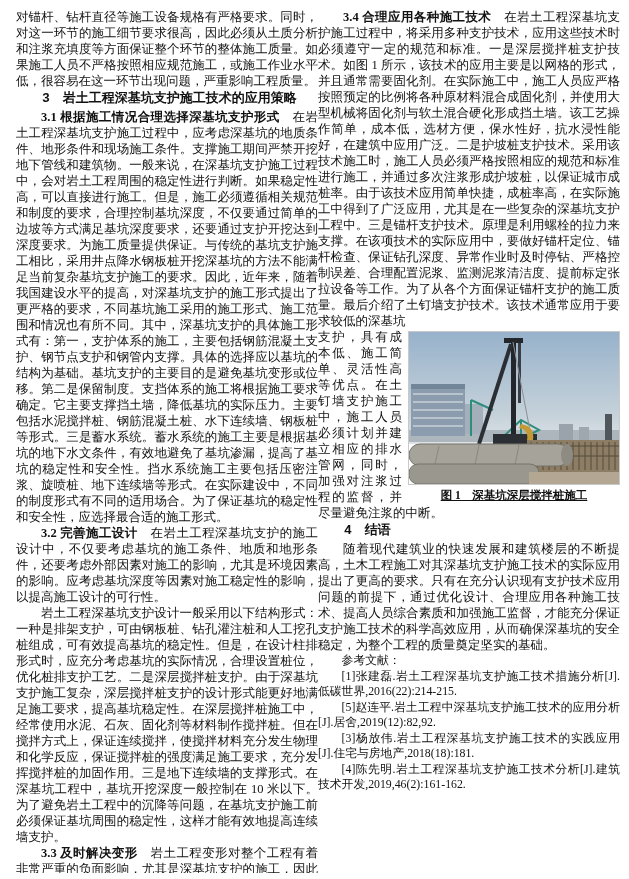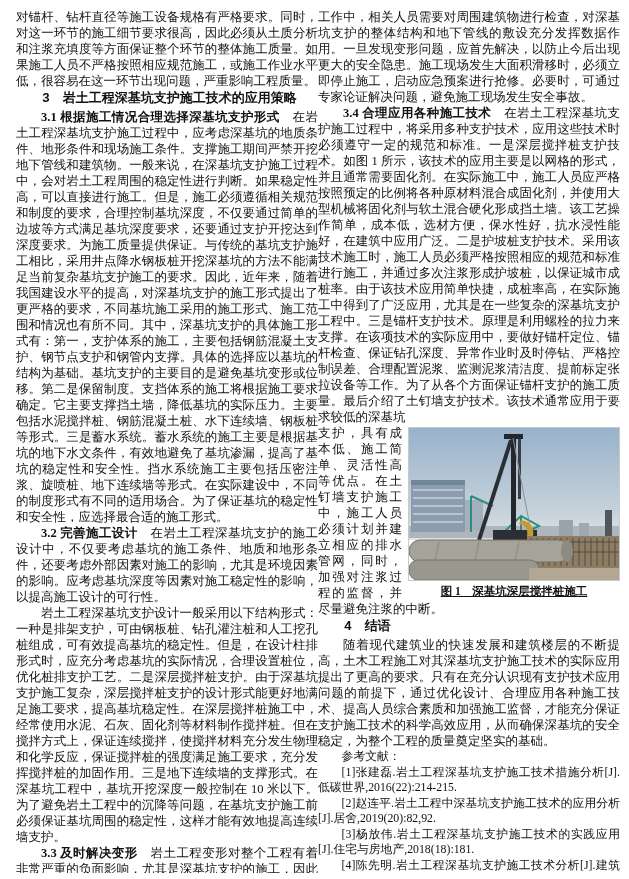--- a/index.html
+++ b/index.html
@@ -76,21 +76,20 @@
   <div class="col">
     <p class="noindent">对锚杆、钻杆直径等施工设备规格有严格要求。同时，对这一环节的施工细节要求很高，因此必须从土质分析和注浆充填度等方面保证整个环节的整体施工质量。如果施工人员不严格按照相应规范施工，或施工作业水平低，很容易在这一环节出现问题，严重影响工程质量。</p>
     <p class="sec-head">3　岩土工程深基坑支护施工技术的应用策略</p>
     <p class="para"><span class="lead">3.1 根据施工情况合理选择深基坑支护形式</span><span>　在岩土工程深基坑支护施工过程中，应考虑深基坑的地质条件、地形条件和现场施工条件。支撑施工期间严禁开挖地下管线和建筑物。一般来说，在深基坑支护施工过程中，会对岩土工程周围的稳定性进行判断。如果稳定性高，可以直接进行施工。但是，施工必须遵循相关规范和制度的要求，合理控制基坑深度，不仅要通过简单的边坡等方式满足基坑深度要求，还要通过支护开挖达到深度要求。为施工质量提供保证。与传统的基坑支护施工相比，采用井点降水钢板桩开挖深基坑的方法不能满足当前复杂基坑支护施工的要求。因此，近年来，随着我国建设水平的提高，对深基坑支护的施工形式提出了更严格的要求，不同基坑施工采用的施工形式、施工范围和情况也有所不同。其中，深基坑支护的具体施工形式有：第一，支护体系的施工，主要包括钢筋混凝土支护、钢节点支护和钢管内支撑。具体的选择应以基坑的结构为基础。基坑支护的主要目的是避免基坑变形或位移。第二是保留制度。支挡体系的施工将根据施工要求确定。它主要支撑挡土墙，降低基坑的实际压力。主要包括水泥搅拌桩、钢筋混凝土桩、水下连续墙、钢板桩等形式。三是蓄水系统。蓄水系统的施工主要是根据基坑的地下水文条件，有效地避免了基坑渗漏，提高了基坑的稳定性和安全性。挡水系统施工主要包括压密注浆、旋喷桩、地下连续墙等形式。在实际建设中，不同的制度形式有不同的适用场合。为了保证基坑的稳定性和安全性，应选择最合适的施工形式。</span></p>
     <p class="para"><span class="lead">3.2 完善施工设计</span><span>　在岩土工程深基坑支护的施工设计中，不仅要考虑基坑的施工条件、地质和地形条件，还要考虑外部因素对施工的影响，尤其是环境因素的影响。应考虑基坑深度等因素对施工稳定性的影响，以提高施工设计的可行性。</span></p>
     <p class="para">岩土工程深基坑支护设计一般采用以下结构形式：一种是排架支护，可由钢板桩、钻孔灌注桩和人工挖孔桩组成，可有效提高基坑的稳定性。但是，在设计柱排形式时，应充分考虑基坑的实际情况，合理设置桩位，优化桩排支护工艺。二是深层搅拌桩支护。由于深基坑支护施工复杂，深层搅拌桩支护的设计形式能更好地满足施工要求，提高基坑稳定性。在深层搅拌桩施工中，经常使用水泥、石灰、固化剂等材料制作搅拌桩。但在搅拌方式上，保证连续搅拌，使搅拌材料充分发生物理和化学反应，保证搅拌桩的强度满足施工要求，充分发挥搅拌桩的加固作用。三是地下连续墙的支撑形式。在深基坑工程中，基坑开挖深度一般控制在 10 米以下。为了避免岩土工程中的沉降等问题，在基坑支护施工前必须保证基坑周围的稳定性，这样才能有效地提高连续墙支护。</p>
     <p class="para"><span class="lead">3.3 及时解决变形</span><span>　岩土工程变形对整个工程有着非常严重的负面影响，尤其是深基坑支护的施工，因此相关施工人员需要定期观察施工现场的变形情况。在变形观测</span></p>
   </div>
 
   <div class="col">
-    <p class="noindent">工作中，相关人员需要对周围建筑物进行检查，对深基坑支护的整体结构和地下管线的敷设充分发挥数据作用。一旦发现变形问题，应首先解决，以防止今后出现更大的安全隐患。施工现场发生大面积滑移时，必须立即停止施工，启动应急预案进行抢修。必要时，可通过专家论证解决问题，避免施工现场发生安全事故。</p>
     <p class="para"><span class="lead">3.4 合理应用各种施工技术</span><span>　在岩土工程深基坑支护施工过程中，将采用多种支护技术，应用这些技术时必须遵守一定的规范和标准。一是深层搅拌桩支护技术。如图 1 所示，该技术的应用主要是以网格的形式，并且通常需要固化剂。在实际施工中，施工人员应严格按照预定的比例将各种原材料混合成固化剂，并使用大型机械将固化剂与软土混合硬化形成挡土墙。该工艺操作简单，成本低，选材方便，保水性好，抗水浸性能好，在建筑中应用广泛。二是护坡桩支护技术。采用该技术施工时，施工人员必须严格按照相应的规范和标准进行施工，并通过多次注浆形成护坡桩，以保证城市成桩率。由于该技术应用简单快捷，成桩率高，在实际施工中得到了广泛应用，尤其是在一些复杂的深基坑支护工程中。三是锚杆支护技术。原理是利用螺栓的拉力来支撑。在该项技术的实际应用中，要做好锚杆定位、锚杆检查、保证钻孔深度、异常作业时及时停钻、严格控制误差、合理配置泥浆、监测泥浆清洁度、提前标定张拉设备等工作。为了从各个方面保证锚杆支护的施工质量。最后介绍了土钉墙支护技术。该技术通常应用于要求较低的深基坑</span></p>
 
     <div>
       <div class="fig">
         <svg class="photo" viewBox="0 0 210 152" xmlns="http://www.w3.org/2000/svg">
           <defs>
             <linearGradient id="sky" x1="0" y1="0" x2="0" y2="1">
               <stop offset="0" stop-color="#97b2cb"></stop>
               <stop offset="0.75" stop-color="#c6d2da"></stop>
               <stop offset="1" stop-color="#dde3e6"></stop>
@@ -171,19 +170,19 @@
       </div>
       <p class="noindent">支护，具有成本低、施工简单、灵活性高等优点。在土钉墙支护施工中，施工人员必须计划并建立相应的排水管网，同时，加强对注浆过程的监督，并尽量避免注浆的中断。</p>
     </div>
 
     <p class="sec-head conclusion-head">4　结语</p>
     <p class="para">随着现代建筑业的快速发展和建筑楼层的不断提高，土木工程施工对其深基坑支护施工技术的实际应用提出了更高的要求。只有在充分认识现有支护技术应用问题的前提下，通过优化设计、合理应用各种施工技术、提高人员综合素质和加强施工监督，才能充分保证支护施工技术的科学高效应用，从而确保深基坑的安全稳定，为整个工程的质量奠定坚实的基础。</p>
 
     <div class="refs">
       <p class="ref-head">参考文献：</p>
       <p>[1]张建磊.岩土工程深基坑支护施工技术措施分析[J].低碳世界,2016(22):214-215.</p>
-      <p>[2]赵连平.岩土工程中深基坑支护施工技术的应用分析[J].居舍,2019(20):82,92.</p>
+      <p>[5]赵连平.岩土工程中深基坑支护施工技术的应用分析[J].居舍,2019(12):82,92.</p>
       <p>[3]杨放伟.岩土工程深基坑支护施工技术的实践应用[J].住宅与房地产,2018(18):181.</p>
       <p>[4]陈先明.岩土工程深基坑支护施工技术分析[J].建筑技术开发,2019,46(2):161-162.</p>
     </div>
   </div>
 
 </div>
 
 </body></html>

